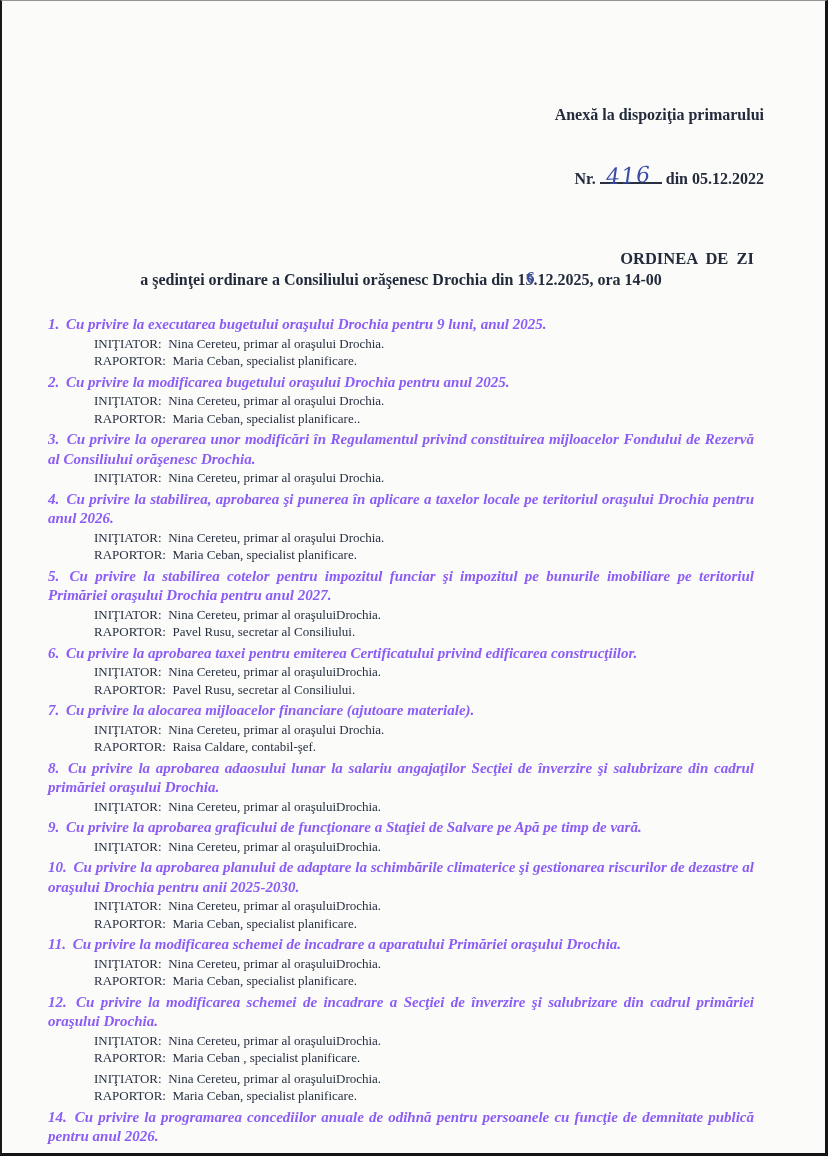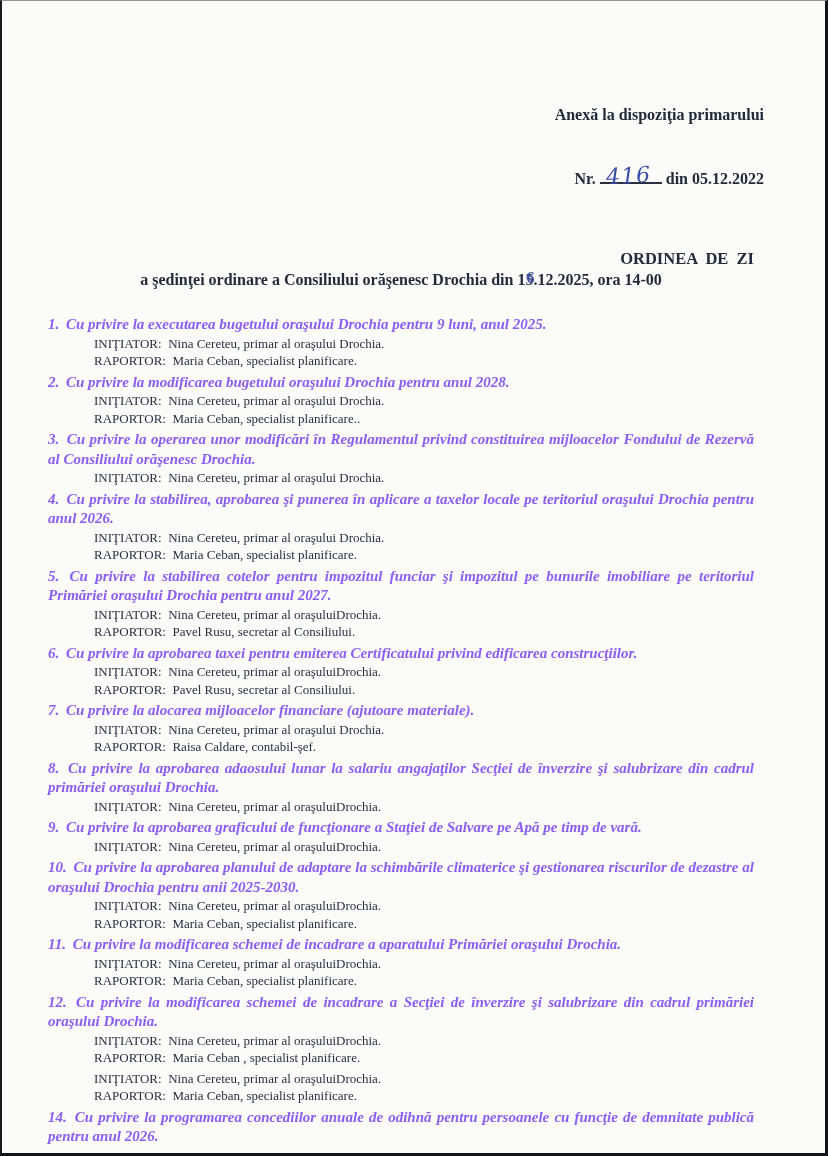--- a/index.html
+++ b/index.html
@@ -124,21 +124,21 @@
   <div class="doc-subtitle"><span>a şedinţei ordinare a Consiliului orăşenesc Drochia din 1</span><span class="digit-fix"><span class="printed">5</span><span class="hand-digit" style="color:#3a4da6;">6</span></span><span>.12.2025, ora 14-00</span></div>
 
   <div class="items" id="items-container">
   <div class="item">
     <div class="item-title"><span class="item-num">1.</span><span> Cu privire la executarea bugetului oraşului Drochia pentru 9 luni, anul 2025.</span></div>
     <div class="item-sub"><span>INIŢIATOR:</span><span>  Nina Cereteu, primar al oraşului Drochia.</span></div>
     <div class="item-sub"><span>RAPORTOR:</span><span>  Maria Ceban, specialist planificare.</span></div>
   </div>
 
   <div class="item">
-    <div class="item-title"><span class="item-num">2.</span><span> Cu privire la modificarea bugetului oraşului Drochia pentru anul 2028.</span></div>
+    <div class="item-title"><span class="item-num">2.</span><span> Cu privire la modificarea bugetului oraşului Drochia pentru anul 2025.</span></div>
     <div class="item-sub"><span>INIŢIATOR:</span><span>  Nina Cereteu, primar al oraşului Drochia.</span></div>
     <div class="item-sub"><span>RAPORTOR:</span><span>  Maria Ceban, specialist planificare..</span></div>
   </div>
 
   <div class="item">
     <div class="item-title"><span class="item-num">3.</span><span> Cu privire la operarea unor modificări în Regulamentul privind constituirea mijloacelor Fondului de Rezervă al Consiliului orăşenesc Drochia.</span></div>
     <div class="item-sub"><span>INIŢIATOR:</span><span>  Nina Cereteu, primar al oraşului Drochia.</span></div>
   </div>
 
   <div class="item">

